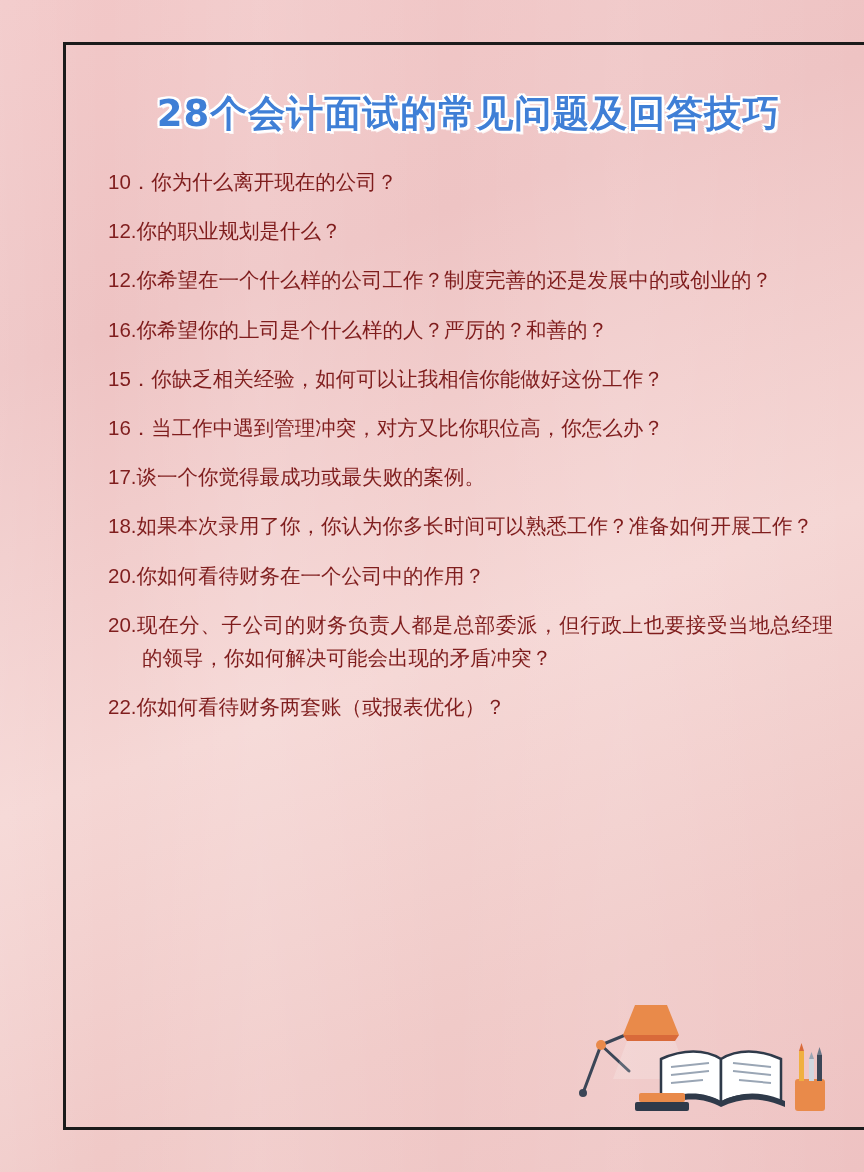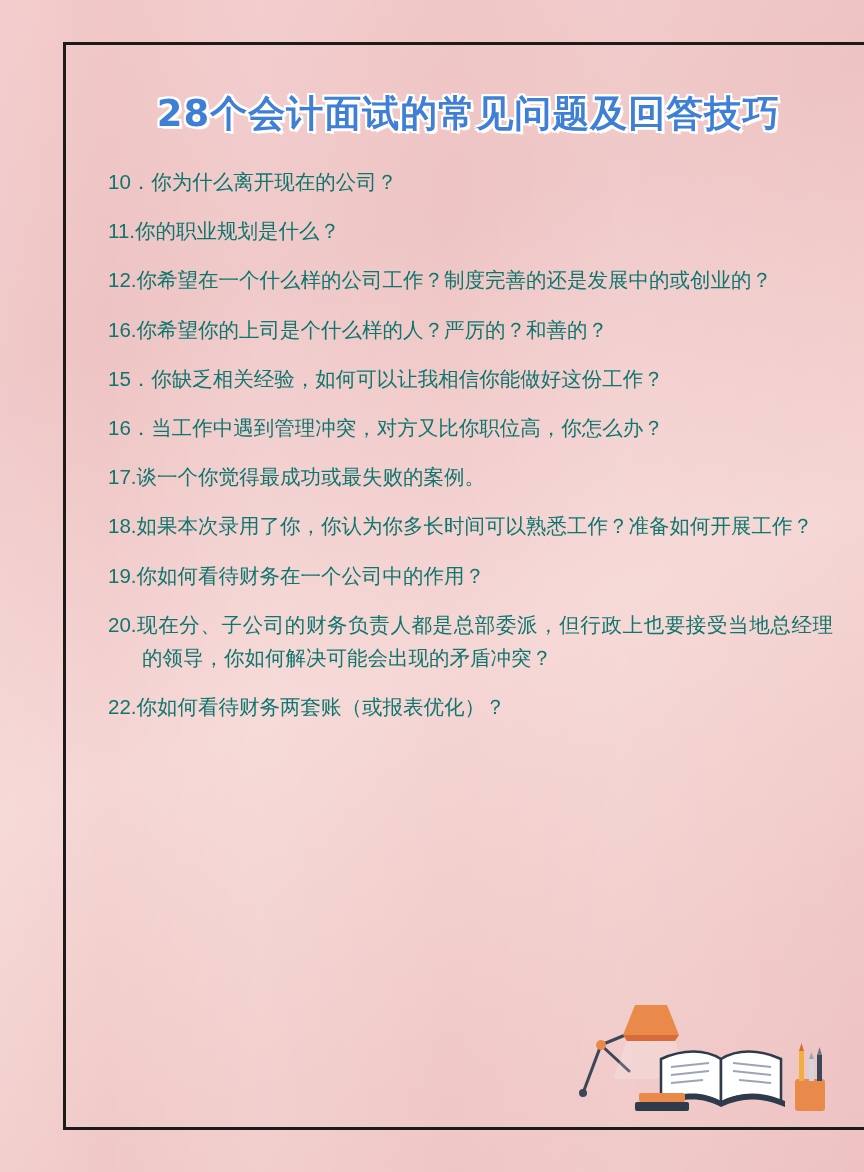--- a/index.html
+++ b/index.html
@@ -59,21 +59,21 @@
     font-family: "DejaVu Sans", "Liberation Sans", sans-serif;
   }
   .qlist {
     margin: 0;
     padding: 14px 38px 0 42px;
     list-style: none;
   }
   .qitem {
     font-size: 20.5px;
     line-height: 1.62;
-    color: #0f766e;
+    color: #7f1d1d;
     margin-bottom: 16px;
     text-align: justify;
     text-indent: 0;
     padding-left: 0;
   }
   .qitem.hang {
     padding-left: 34px;
     text-indent: -34px;
   }
   .illus {
@@ -89,28 +89,28 @@
 <body>
 
 <div class="bg-sheen"></div>
 
 <div class="card">
 
   <h1 class="title">28个会计面试的常见问题及回答技巧</h1>
 
   <ul class="qlist">
     <li class="qitem hang">10．你为什么离开现在的公司？</li>
-    <li class="qitem hang">11.你的职业规划是什么？</li>
+    <li class="qitem hang">12.你的职业规划是什么？</li>
     <li class="qitem hang">12.你希望在一个什么样的公司工作？制度完善的还是发展中的或创业的？</li>
     <li class="qitem hang">16.你希望你的上司是个什么样的人？严厉的？和善的？</li>
     <li class="qitem hang">15．你缺乏相关经验，如何可以让我相信你能做好这份工作？</li>
     <li class="qitem hang">16．当工作中遇到管理冲突，对方又比你职位高，你怎么办？</li>
     <li class="qitem hang">17.谈一个你觉得最成功或最失败的案例。</li>
     <li class="qitem hang">18.如果本次录用了你，你认为你多长时间可以熟悉工作？准备如何开展工作？</li>
-    <li class="qitem hang">19.你如何看待财务在一个公司中的作用？</li>
+    <li class="qitem hang">20.你如何看待财务在一个公司中的作用？</li>
     <li class="qitem hang">20.现在分、子公司的财务负责人都是总部委派，但行政上也要接受当地总经理的领导，你如何解决可能会出现的矛盾冲突？</li>
     <li class="qitem hang">22.你如何看待财务两套账（或报表优化）？</li>
   </ul>
 
   <svg class="illus" viewBox="0 0 300 140">
 
     <path d="M40 118 L58 70 L92 56" stroke="#3b4657" stroke-width="3" fill="none" stroke-linecap="round"></path>
     <path d="M58 70 L86 96" stroke="#3b4657" stroke-width="3" fill="none" stroke-linecap="round"></path>
     <circle cx="58" cy="70" r="5" fill="#e98a4a"></circle>
     <circle cx="40" cy="118" r="4" fill="#3b4657"></circle>

